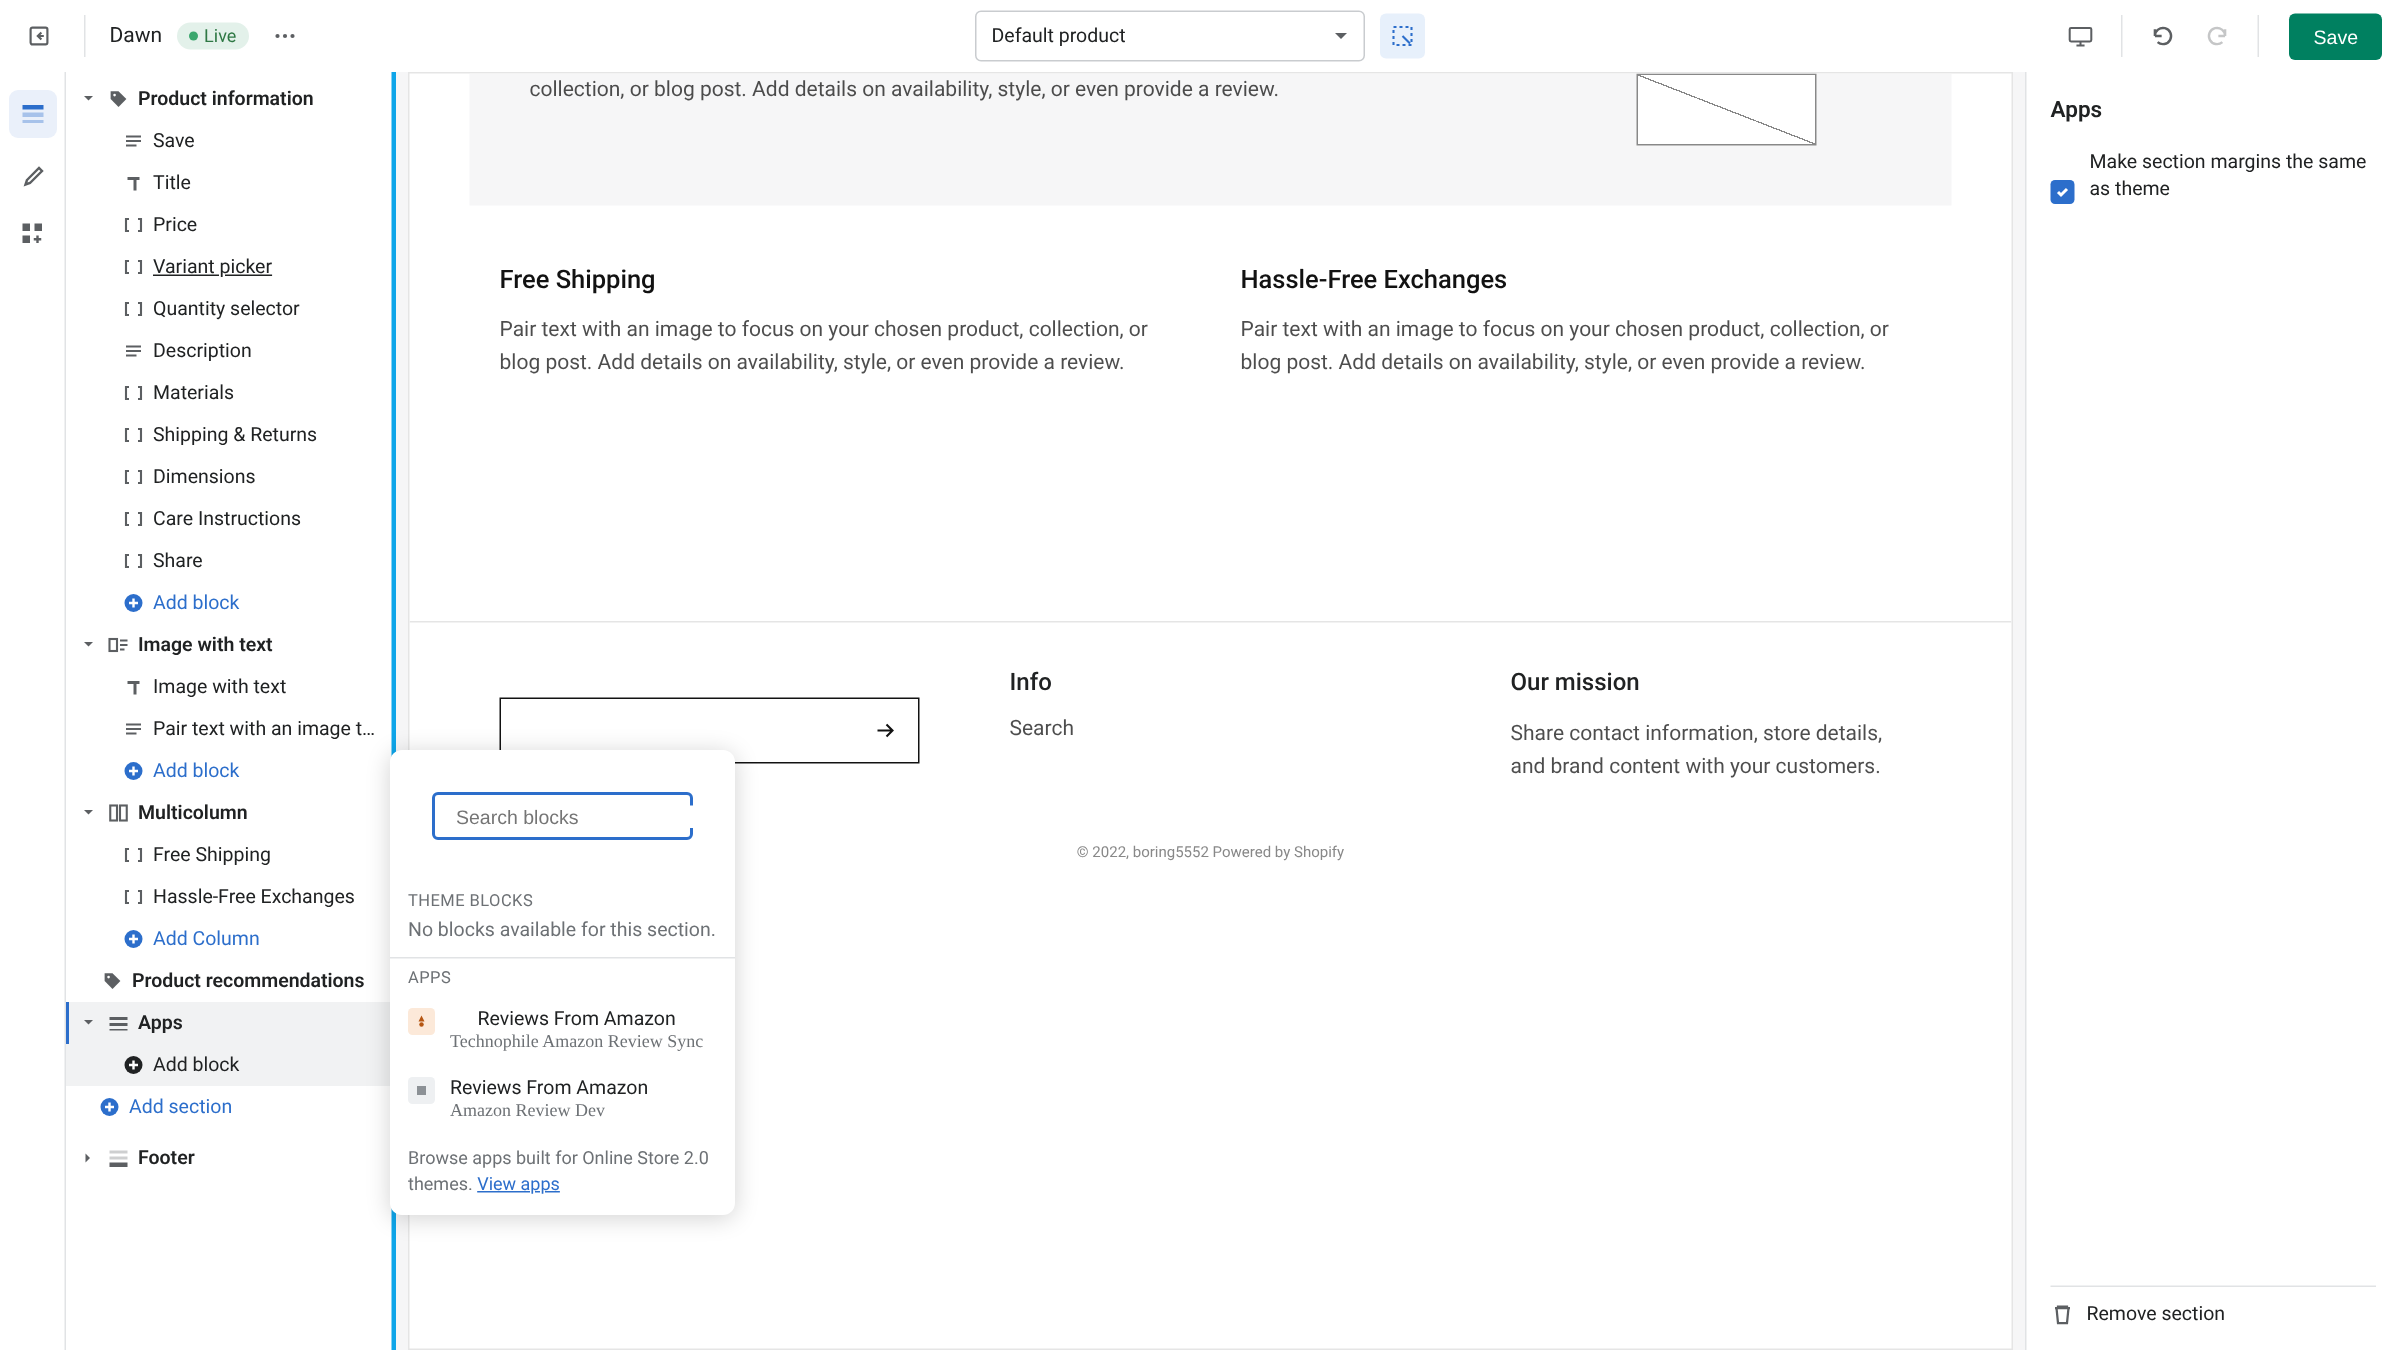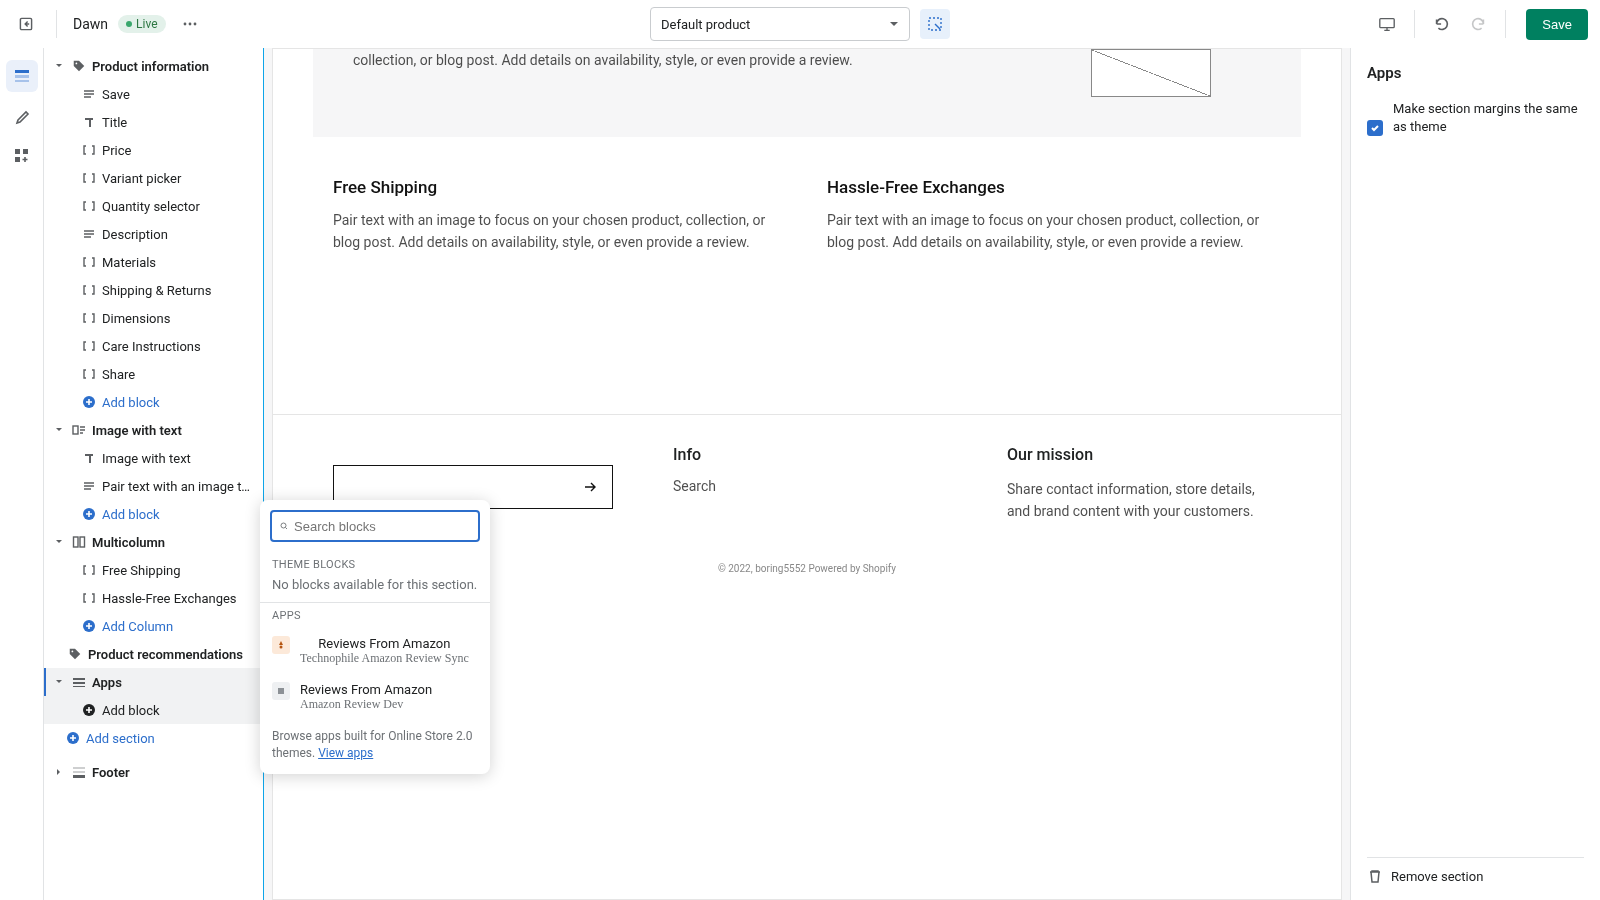--- a/index.html
+++ b/index.html
@@ -42,21 +42,21 @@
 }
 .topbar-right { margin-left:auto; display:flex; align-items:center; gap:6px;}
 .vp-btn { width:30px;height:30px;display:flex;align-items:center;justify-content:center;cursor:pointer;border-radius:4px;}
 .undo-btn,.redo-btn{ width:30px;height:30px;display:flex;align-items:center;justify-content:center;cursor:pointer;border-radius:4px;}
 .redo-btn{opacity:.35;}
 .save-btn { background:#008060; color:#fff; border:none; padding:8px 16px; border-radius:4px; font-size:13px; font-weight:500; cursor:pointer; margin-left:8px;}
 .main { display:flex; height:calc(900px - 48px); position:relative;}
 .rail { width:44px; border-right:1px solid #e1e3e5; display:flex; flex-direction:column; align-items:center; padding-top:12px; gap:8px;}
 .rail-btn { width:32px;height:32px;border-radius:6px;display:flex;align-items:center;justify-content:center;cursor:pointer;}
 .rail-btn.active{ background:#eaf0fa;}
-.layers { width:220px; border-right:1px solid #0ea5e9; overflow-y:auto; position:relative; padding:4px 0;}
+.layers { width:220px; border-right:3px solid #0ea5e9; overflow-y:auto; position:relative; padding:4px 0;}
 .layers::-webkit-scrollbar{width:8px;}
 .layers::-webkit-scrollbar-thumb{background:#c9cccf;border-radius:4px;}
 .tree-row { display:flex; align-items:center; height:28px; padding:0 6px 0 0; font-size:13px; cursor:pointer; gap:4px;}
 .tree-row.selected{background:#f1f2f3;}
 .tree-row.apps-selected{border-left:2px solid #2c6ecb; background:#f1f2f3;}
 .tree-caret{width:14px;display:flex;justify-content:center;color:#5c5f62;}
 .tree-icon{width:18px;height:18px;display:flex;align-items:center;justify-content:center;color:#5c5f62;}
 .tree-label{white-space:nowrap;overflow:hidden;text-overflow:ellipsis;flex:1;}
 .tree-label.bold{font-weight:600;}
 .tree-row.link .tree-label{color:#2c6ecb;}
@@ -88,21 +88,21 @@
 .rp-title{font-size:15px;font-weight:600;margin-bottom:18px;}
 .rp-row{display:flex;align-items:flex-end;gap:10px;}
 .rp-check{width:16px;height:16px;background:#2c6ecb;border-radius:3px;display:flex;align-items:center;justify-content:center;flex-shrink:0;margin-top:1px;}
 .rp-checklabel{font-size:13px;line-height:1.4;color:#202223;}
 .rp-bottom{margin-top:auto;border-top:1px solid #e1e3e5;padding-top:10px;display:flex;align-items:center;gap:8px;cursor:pointer;}
 .popover{
   position:absolute; width:230px; background:#fff;
   border-radius:8px; box-shadow:0 2px 16px rgba(0,0,0,.18);
   left:260px; top:500px; z-index:500; overflow:hidden;
 }
-.pop-search{padding:10px;}
+.pop-search{padding:28px;}
 .pop-search-input{
   width:100%; height:32px; border:2px solid #2c6ecb; border-radius:4px;
   display:flex;align-items:center;padding:0 8px;gap:6px;
 }
 .pop-search-input input{border:none;outline:none;flex:1;font-size:13px;}
 .pop-section-head{font-size:11px; color:#6d7175;padding:6px 12px;text-transform:uppercase;letter-spacing:.3px;}
 .pop-msg{font-size:13px;color:#6d7175;padding:0 12px 10px;}
 .pop-div{height:1px;background:#e1e3e5;}
 .pop-app-row{display:flex;gap:10px;padding:8px 12px;cursor:pointer;}
 .pop-app-icon{width:18px;height:18px;border-radius:3px;flex-shrink:0;display:flex;align-items:center;justify-content:center;}
@@ -232,21 +232,21 @@
         <span class="tree-label">Title</span>
       </div>
     <div class="tree-row" style="padding-left:36px;">
         <span class="tree-icon">
           <svg width="14" height="14" viewBox="0 0 14 14" fill="none" stroke="#5c5f62" stroke-width="1.4">
             <path d="M4 3H2v8h2M10 3h2v8h-2"></path>
           </svg>
         </span>
         <span class="tree-label">Price</span>
       </div>
-    <div class="tree-row" style="padding-left:36px;">
+    <div class="tree-row" style="padding-left:36px;text-decoration:underline;">
         <span class="tree-icon">
           <svg width="14" height="14" viewBox="0 0 14 14" fill="none" stroke="#5c5f62" stroke-width="1.4">
             <path d="M4 3H2v8h2M10 3h2v8h-2"></path>
           </svg>
         </span>
         <span class="tree-label">Variant picker</span>
       </div>
     <div class="tree-row" style="padding-left:36px;align-items:center;">
         <span class="tree-icon">
           <svg width="14" height="14" viewBox="0 0 14 14" fill="none" stroke="#5c5f62" stroke-width="1.4">

